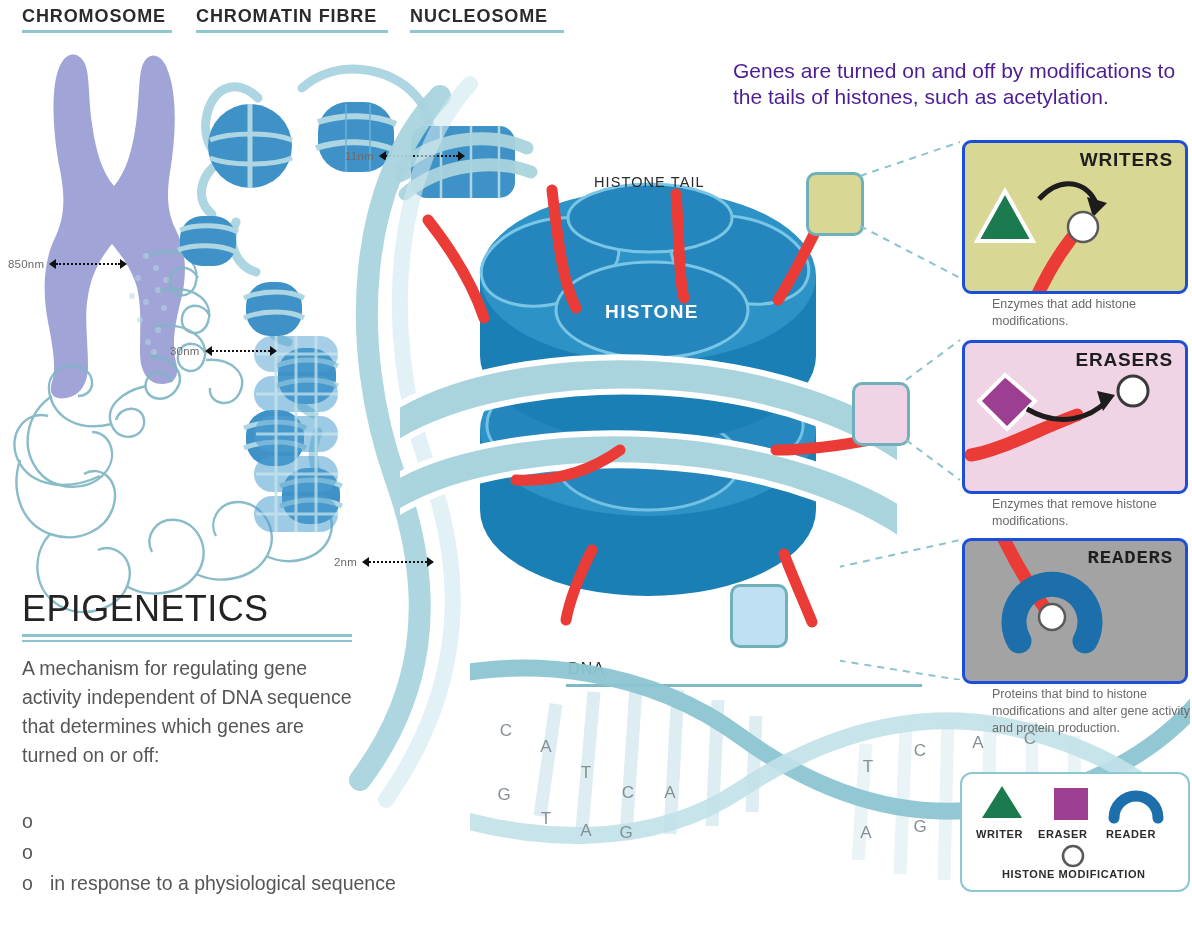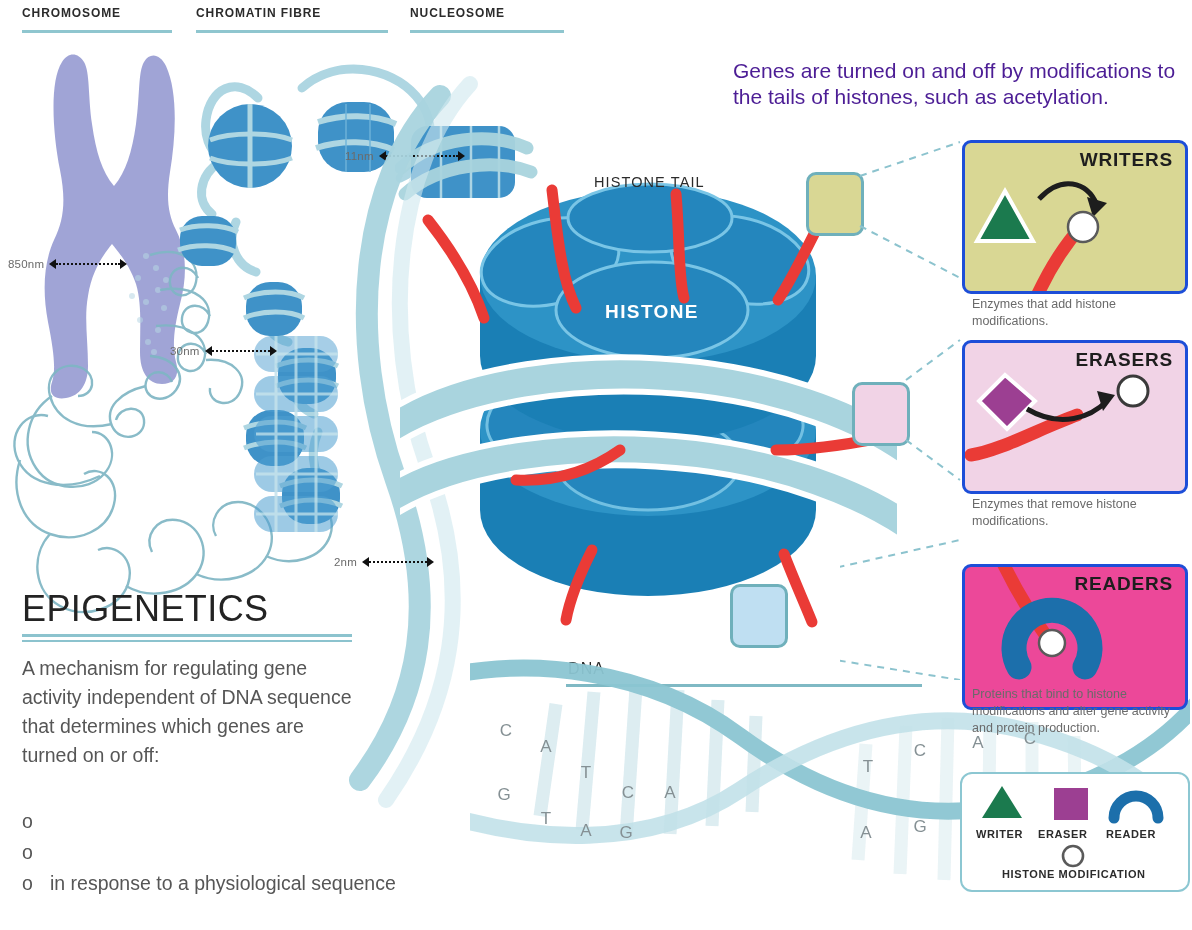--- a/index.html
+++ b/index.html
@@ -5,21 +5,21 @@
 <style>
   html,body{margin:0;padding:0;background:#ffffff;}
   body{
     width:1192px;height:930px;position:relative;overflow:hidden;
     font-family:"Liberation Sans","DejaVu Sans",sans-serif;
     color:#3d3d3d;
   }
   .abs{position:absolute;}
 
   
-  .sec-head{position:absolute;top:6px;font-size:12px;font-weight:700;letter-spacing:.9px;color:#2b2b2b;}
+  .sec-head{position:absolute;top:6px;font-size:18px;font-weight:700;letter-spacing:.9px;color:#2b2b2b;}
   .sec-rule{position:absolute;height:3px;background:#8fc6cf;top:30px;}
 
   
   .meas{position:absolute;display:flex;align-items:center;}
   .meas .lbl{font-size:11.5px;color:#6b6b6b;letter-spacing:.2px;margin-right:5px;}
   .meas .bar{position:relative;height:10px;display:flex;align-items:center;}
   .meas .dots{border-top:2.5px dotted #111;width:100%;}
   .meas .ah{width:0;height:0;border-top:5px solid transparent;border-bottom:5px solid transparent;}
   .meas .ah.l{border-right:7px solid #111;}
   .meas .ah.r{border-left:7px solid #111;}
@@ -36,21 +36,21 @@
   #epi-list{position:absolute;left:22px;top:806px;width:480px;font-size:19.5px;line-height:31px;color:#565656;}
   #epi-list .li{display:flex;}
   #epi-list .bu{width:28px;flex:0 0 28px;}
 
   
   #intro{position:absolute;left:733px;top:58px;width:460px;font-size:21px;line-height:26px;color:#4c1d95;}
 
   
   .panel{position:absolute;border:3px solid #1d4ed8;border-radius:9px;overflow:hidden;}
   .panel .ptitle{position:absolute;right:12px;top:6px;font-size:19px;font-weight:700;letter-spacing:.8px;color:#1e1e1e;}
-  .pcap{position:absolute;font-size:12.5px;line-height:17px;color:#6a6a6a;}
+  .pcap{position:absolute;font-size:12.5px;line-height:17px;color:#6a6a6a;margin-left:20px;}
 
   
   .callout{position:absolute;border:3px solid #6fb0bb;border-radius:10px;}
 
   
   #legend{position:absolute;left:960px;top:772px;width:226px;height:116px;border:2.5px solid #8cc7d2;border-radius:12px;background:#fff;}
   .lg-lbl{position:absolute;font-size:11px;font-weight:700;letter-spacing:.6px;color:#2b2b2b;}
 
   svg{display:block;}
   .nosel{user-select:none;}
@@ -396,21 +396,21 @@
     <path d="M6 112 C34 108 74 86 112 72" fill="none" stroke="#ea3b36" stroke-width="13" stroke-linecap="round"></path>
     <polygon points="40,32 70,58 42,86 14,58" fill="#9c3f92" stroke="#ffffff" stroke-width="4"></polygon>
     <path d="M62 66 C96 86 126 74 142 58" fill="none" stroke="#1d1d1d" stroke-width="5"></path>
     <polygon points="150,52 132,48 138,68" fill="#1d1d1d"></polygon>
     <circle cx="168" cy="48" r="15" fill="#ffffff" stroke="#3a3a3a" stroke-width="3"></circle>
   </svg>
   <div class="ptitle">ERASERS</div>
 </div>
 <div class="pcap" style="left:972px;top:496px;width:200px">Enzymes that remove histone modifications.</div>
 
-<div class="panel" style="left:962px;top:564px;width:220px;height:140px;background:#ec4899;">
+<div class="panel" style="left:962px;top:538px;width:220px;height:140px;background:#a3a3a3;font-family:Liberation Mono, monospace;">
   <svg class="nosel" width="220" height="140" viewBox="0 0 220 140">
     <path d="M36 -8 C54 30 72 56 86 76" fill="none" stroke="#ea3b36" stroke-width="13" stroke-linecap="round"></path>
     <path d="M54 52 A38 38 0 1 0 120 52" fill="none" stroke="#1c6fab" stroke-width="25" stroke-linecap="round" transform="rotate(180 87 76)"></path>
     <circle cx="87" cy="76" r="13" fill="#ffffff" stroke="#5a5a5a" stroke-width="2.5"></circle>
   </svg>
   <div class="ptitle">READERS</div>
 </div>
 <div class="pcap" style="left:972px;top:686px;width:200px">Proteins that bind to histone modifications and alter gene activity and protein production.</div>
 
 <div id="legend">

